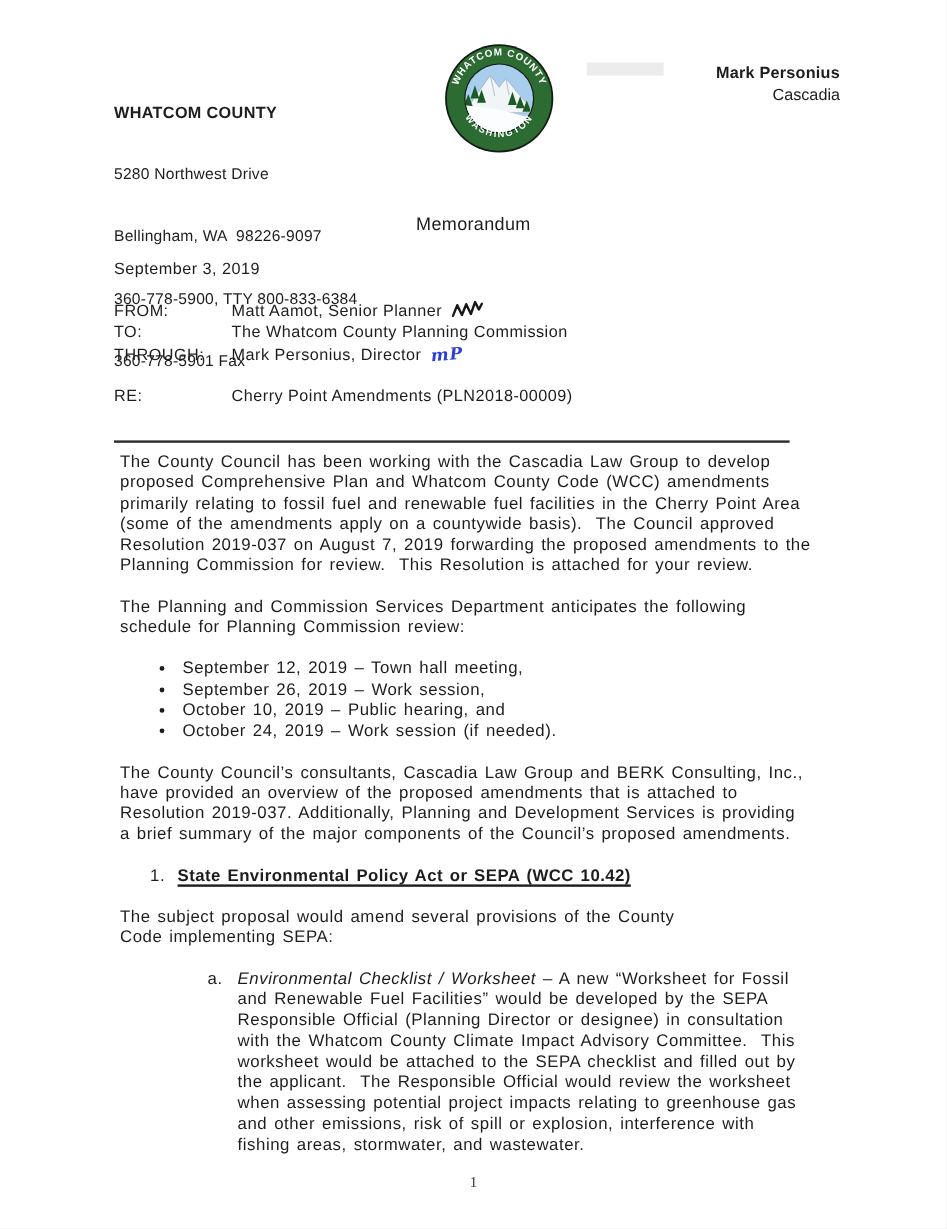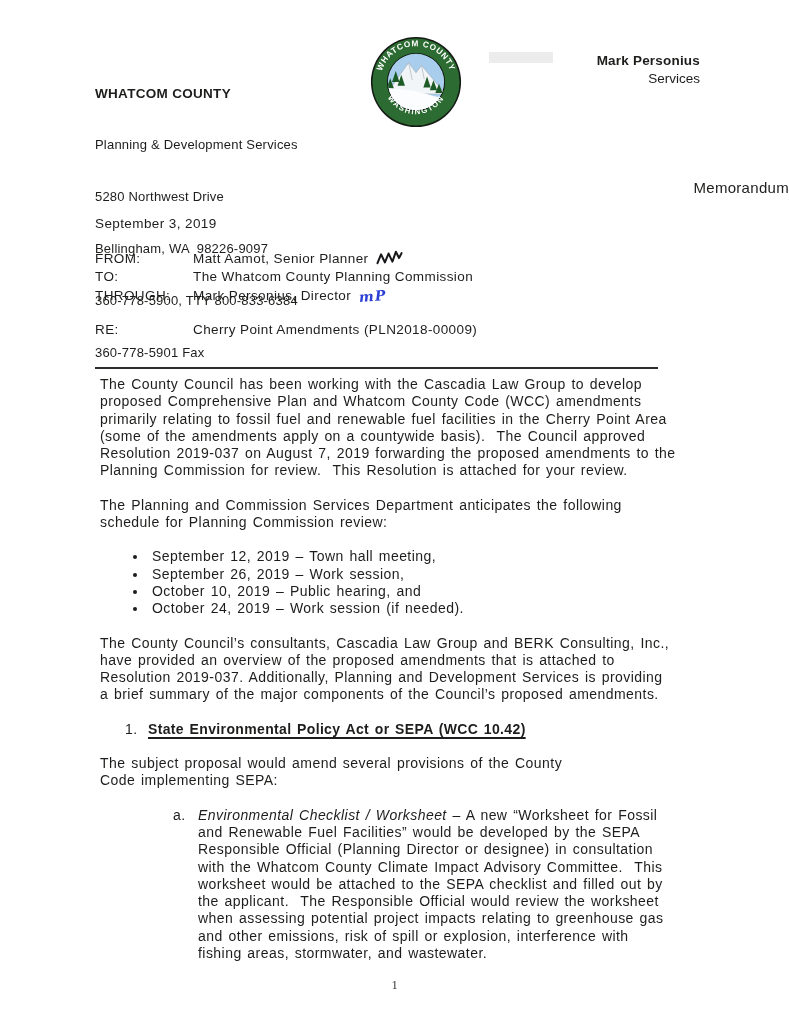--- a/index.html
+++ b/index.html
@@ -36,21 +36,21 @@
 
   .letterhead-right {
     position: absolute; right: 89px; top: 52px;
     text-align: right; font-size: 13.5px; line-height: 17.5px;
   }
   .director-name { font-weight: bold; letter-spacing: .2px; padding-left: 16px; }
 
   
   .memo-title {
     position: absolute; top: 179px; left: 0; width: 100%;
-    text-align: right; font-size: 15px; letter-spacing: .3px;
+    text-align: center; font-size: 15px; letter-spacing: .3px;
   }
   .memo-head {
     position: absolute; left: 95px; top: 215px;
     font-size: 13.5px; line-height: 18.5px; letter-spacing: .4px;
   }
   .memo-date { margin-bottom: 16px; }
   .field-row { display: flex; }
   .field-row.gap-above { margin-top: 16px; }
   .field-label { width: 98px; flex: none; }
   .field-value { white-space: pre; }
@@ -102,21 +102,20 @@
     font-size: 12.5px; color: #3a3a3a;
   }
 </style>
 </head>
 <body>
 
 <div class="page">
 
   <div class="letterhead-left">
     <div class="agency-name">WHATCOM COUNTY</div>
-    <div>Planning &amp; Development Services</div>
     <div>5280 Northwest Drive</div>
     <div>Bellingham, WA  98226-9097</div>
     <div>360-778-5900, TTY 800-833-6384</div>
     <div>360-778-5901 Fax</div>
   </div>
 
   <div class="seal">
     <svg viewBox="0 0 100 100" width="92" height="92">
       <circle cx="50" cy="50" r="49" fill="#141a14"></circle>
       <circle cx="50" cy="50" r="47.4" fill="#2c6b31"></circle>
@@ -147,21 +146,21 @@
       <text font-family="Liberation Sans, sans-serif" font-size="8.5" font-weight="bold" fill="#ffffff" letter-spacing="1.6">
         <textPath href="#sealBottomArc" startOffset="50%" text-anchor="middle">WASHINGTON</textPath>
       </text>
     </svg>
   </div>
 
   <div class="scan-artifact"></div>
 
   <div class="letterhead-right">
     <div class="director-name">Mark Personius</div>
-    <div>Services</div>
+    <div>Cascadia</div>
   </div>
 
   <div class="memo-title">Memorandum</div>
 
   <div class="memo-head">
     <div class="memo-date">September 3, 2019</div>
 
     <div class="field-row gap-above">
       <span class="field-label">FROM:</span>
       <span class="field-value">Matt Aamot, Senior Planner</span>

